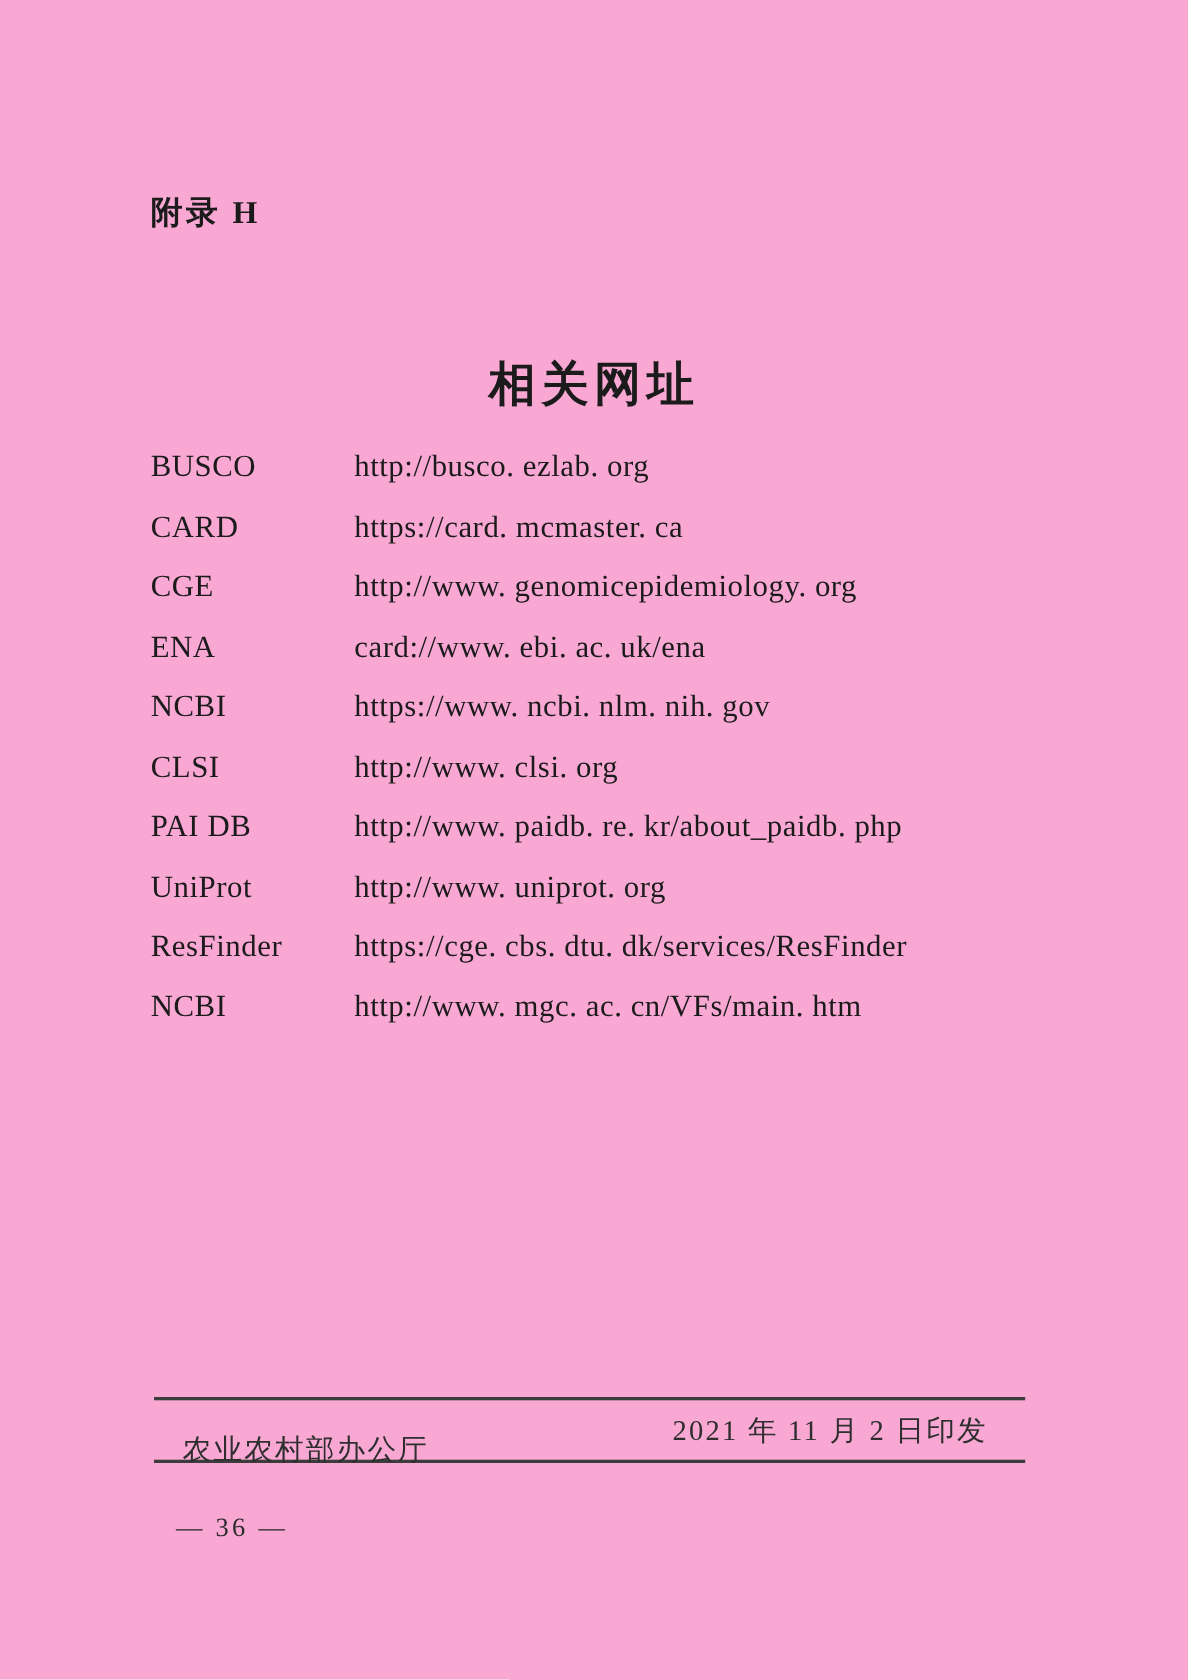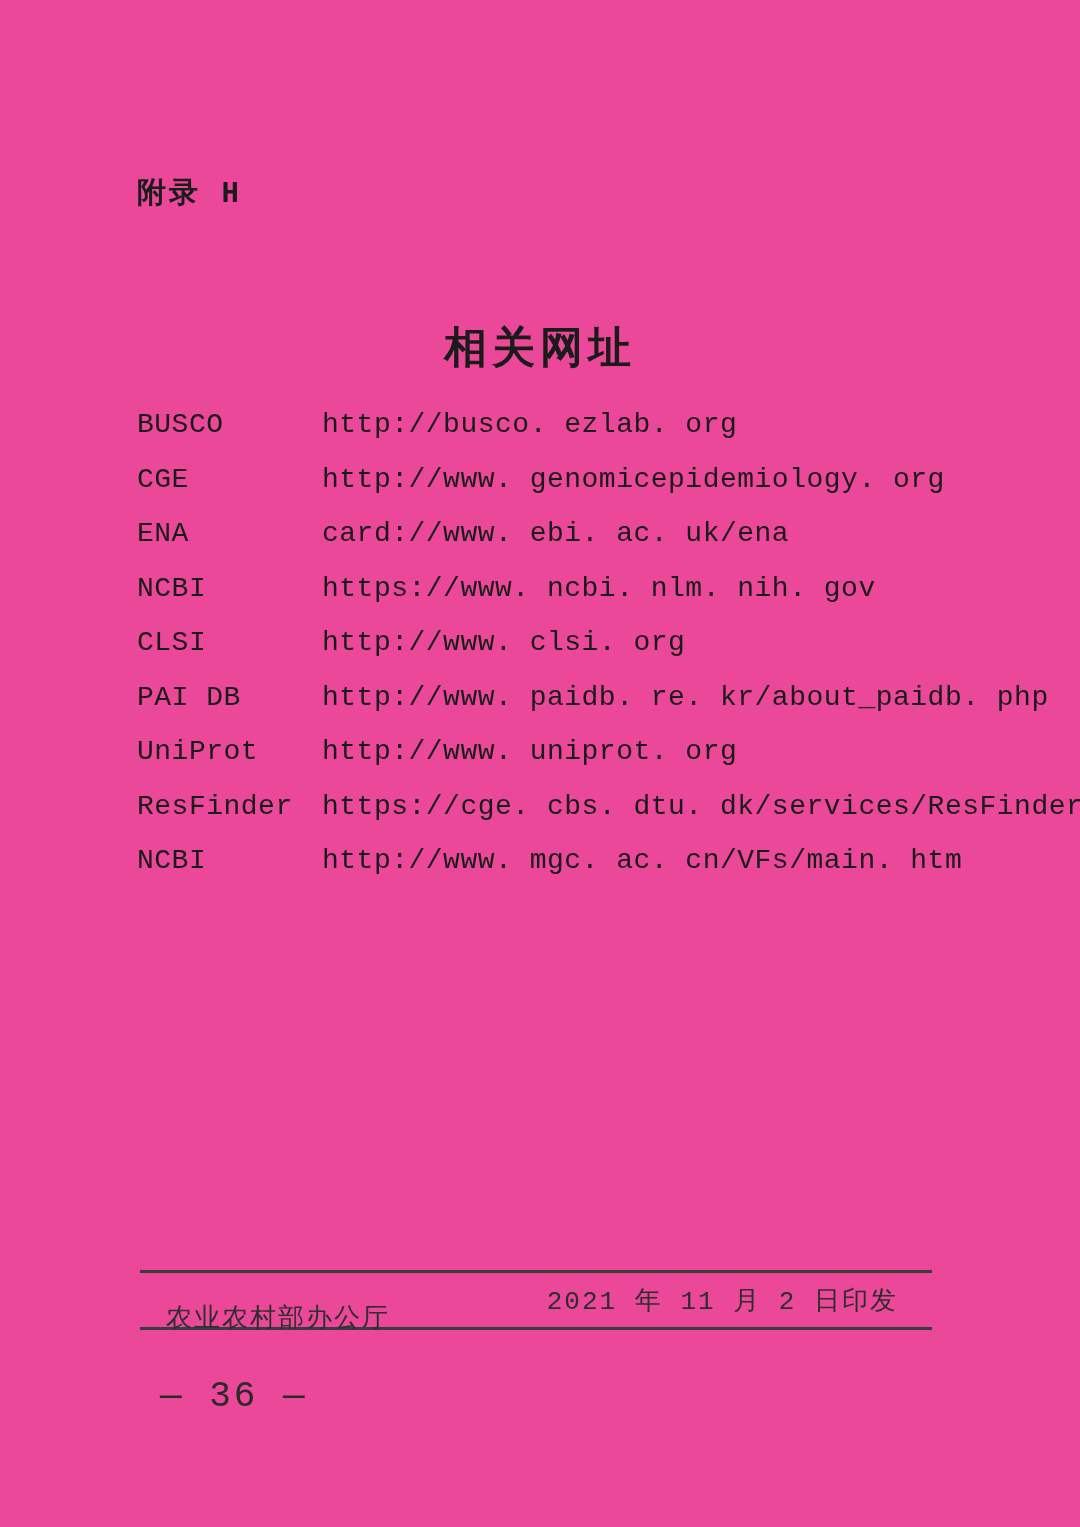--- a/index.html
+++ b/index.html
@@ -4,22 +4,22 @@
 <style>
   html, body {
     margin: 0;
     padding: 0;
     background: #ffffff;
   }
   .page {
     position: relative;
     width: 1080px;
     height: 1527px;
-    background: #ec4899;
-    font-family: Liberation Mono, monospace;
+    background: #f9a8d4;
+    font-family: Liberation Serif, serif;
     color: #1b1b1b;
     overflow: hidden;
   }
   .appendix-label {
     position: absolute;
     left: 137px;
     top: 180px;
     font-size: 29px;
     font-weight: bold;
     letter-spacing: 3px;
@@ -86,39 +86,43 @@
   }
   .footer-date {
     padding-right: 34px;
     letter-spacing: 2px;
     white-space: nowrap;
   }
   .page-number {
     position: absolute;
     left: 160px;
     top: 1376px;
-    font-size: 36px;
+    font-size: 24px;
     letter-spacing: 3px;
     color: #2a2a2a;
     white-space: nowrap;
   }
 </style>
 </head>
 <body>
 
 <div class="page">
 
   <div class="appendix-label">附录 H</div>
 
   <div class="doc-title">相关网址</div>
 
   <div class="link-list">
     <div class="link-row">
       <span class="link-name">BUSCO</span>
       <span class="link-url">http://busco. ezlab. org</span>
+    </div>
+    <div class="link-row">
+      <span class="link-name">CARD</span>
+      <span class="link-url">https://card. mcmaster. ca</span>
     </div>
     <div class="link-row">
       <span class="link-name">CGE</span>
       <span class="link-url">http://www. genomicepidemiology. org</span>
     </div>
     <div class="link-row">
       <span class="link-name">ENA</span>
       <span class="link-url">card://www. ebi. ac. uk/ena</span>
     </div>
     <div class="link-row">

